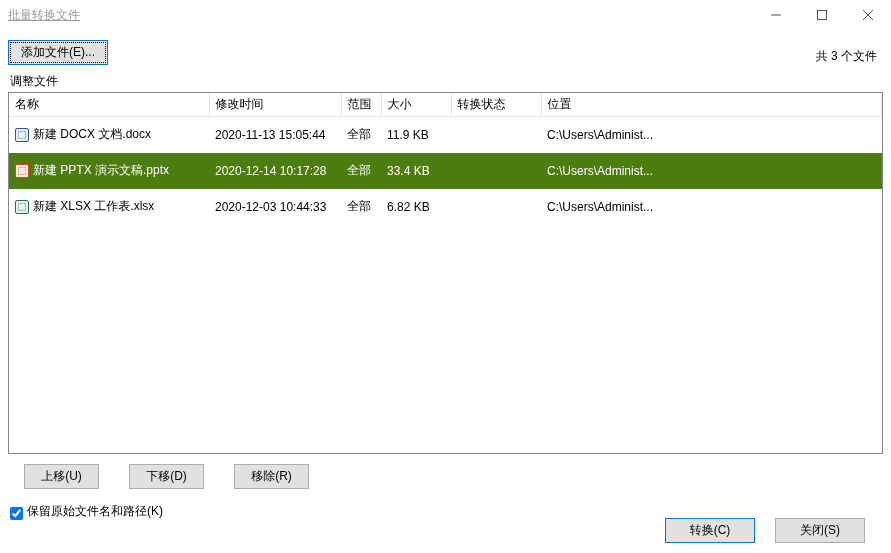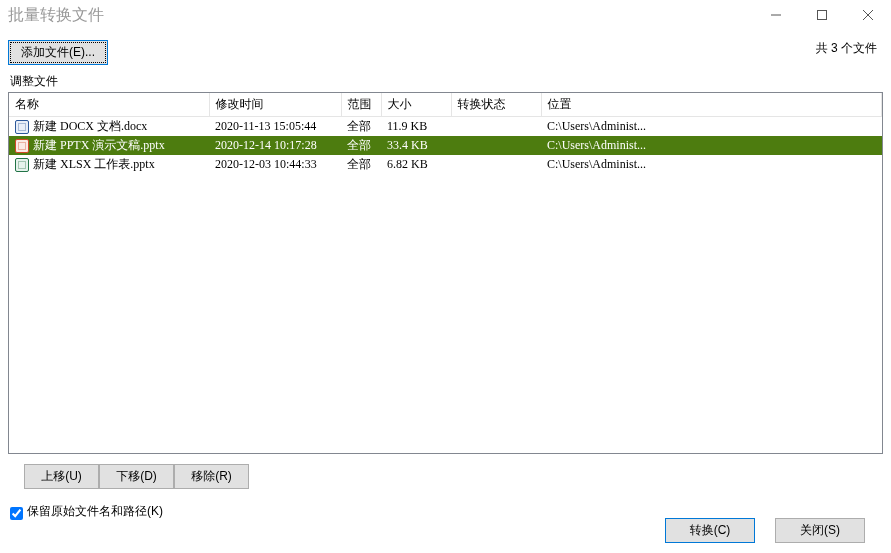--- a/index.html
+++ b/index.html
@@ -16,21 +16,22 @@
     .titlebar {
       height: 30px;
       display: flex;
       align-items: center;
       justify-content: space-between;
       padding-left: 8px;
       color: #999;
       background: #fff;
     }
     .titlebar-title {
-      font-size: 16px;
+      font-size: 12px;
+      text-decoration: underline;
     }
     .titlebar-controls {
       display: flex;
       height: 100%;
     }
     .titlebar-btn {
       width: 46px;
       height: 100%;
       display: flex;
       align-items: center;
@@ -66,20 +67,21 @@
       outline: 1px dotted #000;
       outline-offset: -3px;
     }
     .btn-primary {
       border: 1px solid #0078d7;
     }
 
     .count-label {
       font-size: 12px;
       padding-right: 6px;
+      margin-top: 8px;
     }
 
     .group-label {
       font-size: 12px;
       margin-bottom: 2px;
       padding-left: 2px;
     }
 
     .table-wrap {
       border: 1px solid #828790;
@@ -109,22 +111,21 @@
 
     tbody td {
       padding: 1px 6px;
       white-space: nowrap;
       overflow: hidden;
       text-overflow: ellipsis;
       vertical-align: middle;
     }
 
     tbody tr {
-      height: 19px;
-      font-family: Liberation Serif, serif;
+      height: 36px;
     }
 
     tbody tr.selected td {
       background: #4d7c0f;
       color: #fff;
     }
 
     .file-cell {
       display: flex;
       align-items: center;
@@ -146,20 +147,21 @@
       inset: 2px;
       border: 1px solid currentColor;
       opacity: 0.35;
     }
     .icon-docx { border-color:#2b579a; background:#e8eef8; color:#2b579a; }
     .icon-pptx { border-color:#d24726; background:#fbeae5; color:#d24726; }
     .icon-xlsx { border-color:#217346; background:#e6f2ec; color:#217346; }
 
     .below-table {
       display: flex;
+      gap: 30px;
       padding: 10px 0 0 16px;
     }
 
     .checkbox-row {
       display: flex;
       align-items: flex-end;
       gap: 4px;
       padding: 14px 0 0 2px;
     }
     .checkbox-row input { width:13px; height:13px; }
@@ -252,21 +254,21 @@
             <td>2020-12-14 10:17:28</td>
             <td>全部</td>
             <td>33.4 KB</td>
             <td></td>
             <td>C:\Users\Administ...</td>
           </tr>
           <tr>
             <td>
               <div class="file-cell">
                 <span class="file-icon icon-xlsx"></span>
-                <span>新建 XLSX 工作表.pptx</span>
+                <span>新建 XLSX 工作表.xlsx</span>
               </div>
             </td>
             <td>2020-12-03 10:44:33</td>
             <td>全部</td>
             <td>6.82 KB</td>
             <td></td>
             <td>C:\Users\Administ...</td>
           </tr>
         </tbody>
     </table>

